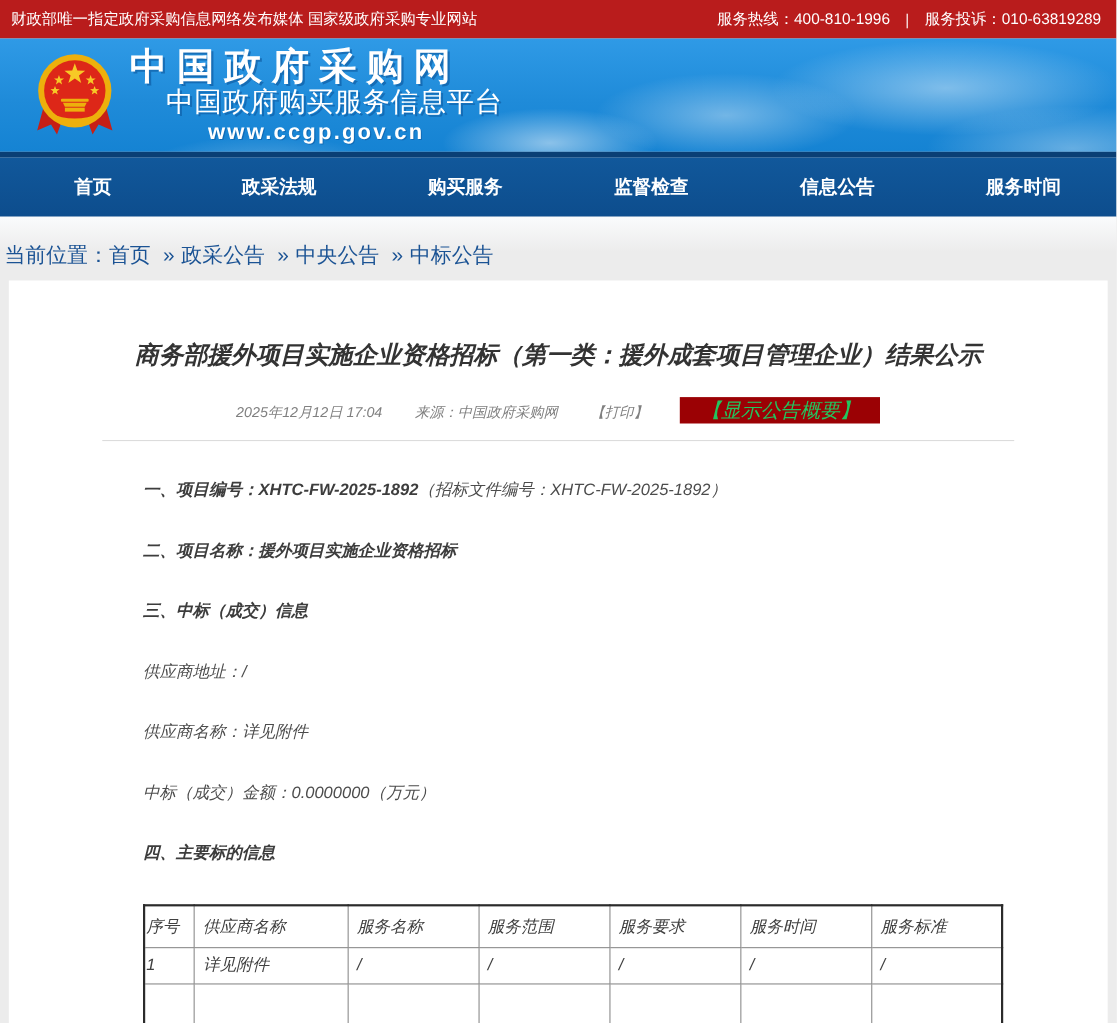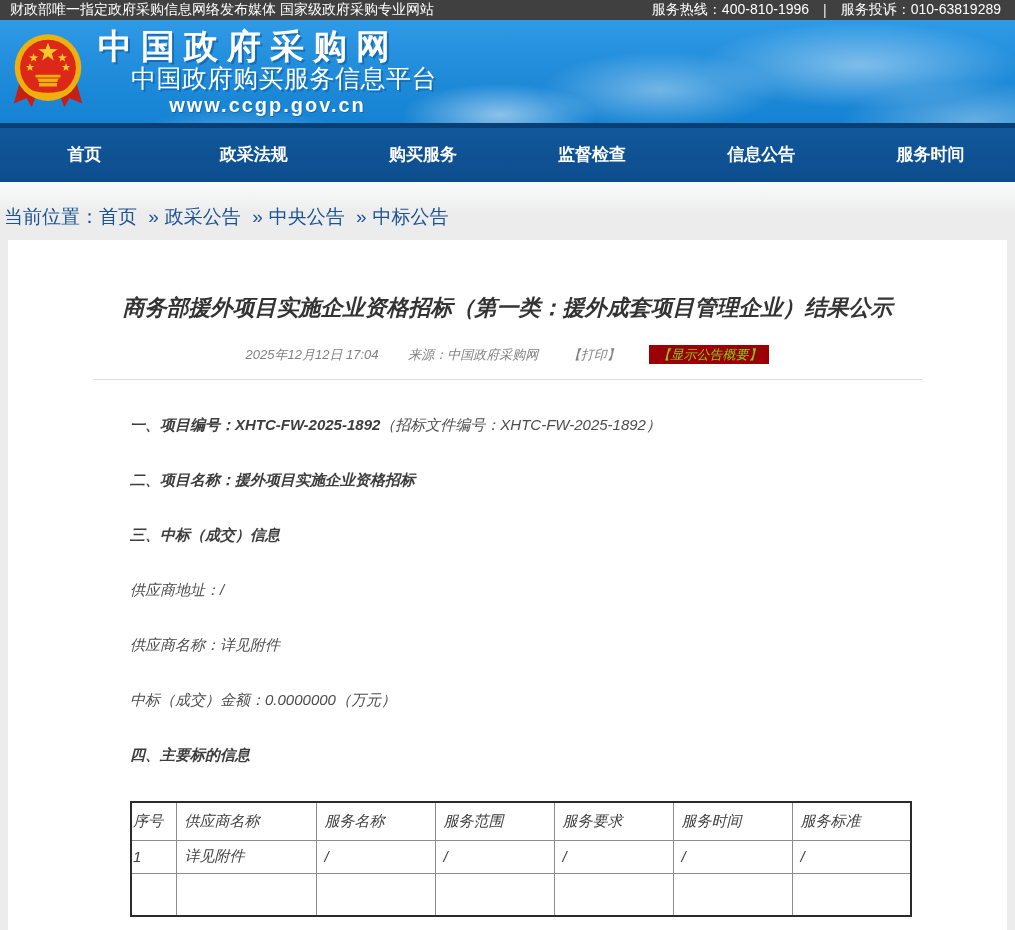--- a/index.html
+++ b/index.html
@@ -1,35 +1,35 @@
 <!DOCTYPE html>
 <html><head>
 <meta charset="utf-8">
 <style>
   * { margin:0; padding:0; box-sizing:border-box; }
   html,body { width:1015px; height:930px; overflow:hidden;
     font-family:"Liberation Sans","DejaVu Sans",sans-serif; background:#ececec; }
 
   
-  .topbar { height:20px; background:#404040; color:#fff; display:flex;
+  .topbar { height:35px; background:#b91c1c; color:#fff; display:flex;
     justify-content:space-between; align-items:center; padding:0 10px; font-size:14px; }
   .topbar-right { display:flex; align-items:center; gap:14px; padding-right:4px; }
   .topbar-right .pipe { opacity:.9; }
 
   
   .header { height:108px; position:relative; overflow:hidden;
     background:
       radial-gradient(ellipse 140px 45px at 500px 95px, rgba(255,255,255,.50), rgba(255,255,255,0) 70%),
       radial-gradient(ellipse 170px 55px at 660px 70px, rgba(255,255,255,.38), rgba(255,255,255,0) 70%),
       radial-gradient(ellipse 220px 60px at 860px 45px, rgba(255,255,255,.42), rgba(255,255,255,0) 72%),
       radial-gradient(ellipse 190px 55px at 975px 100px, rgba(255,255,255,.34), rgba(255,255,255,0) 70%),
       radial-gradient(ellipse 160px 45px at 240px 120px, rgba(255,255,255,.30), rgba(255,255,255,0) 70%),
       linear-gradient(180deg,#2f9ae6 0%,#1f8bd9 55%,#1583d3 100%);
     border-bottom:5px solid #0a3f75; }
-  .logo { position:absolute; left:12px; top:8px; display:flex; align-items:center; cursor:pointer; }
+  .logo { position:absolute; left:32px; top:8px; display:flex; align-items:center; cursor:pointer; }
   .emblem { width:72px; height:84px; margin-right:14px; }
   .logo-text { color:#fff; }
   .site-name { font-size:34px; font-weight:bold; letter-spacing:9px; line-height:36px;
     text-shadow:2px 2px 0 rgba(10,80,150,.55); white-space:nowrap; }
   .site-subtitle { font-size:25px; font-weight:normal; letter-spacing:.5px; line-height:29px;
     text-shadow:2px 2px 0 rgba(10,80,150,.5); white-space:nowrap;margin-left:33px; }
   .site-url { font-size:20px; font-weight:bold; letter-spacing:2px; text-align:center;
     line-height:24px; text-shadow:1px 1px 0 rgba(10,80,150,.5); }
 
   
@@ -45,22 +45,22 @@
   .crumb-sep { margin:0 6px; }
 
   
   .main-bg { height:857px; background:#ececec; padding:0 8px;font-style:italic; }
   .card { background:#fff; height:100%; overflow:hidden; }
   .article-title { text-align:center; font-size:22px; font-weight:bold; color:#333;
     padding-top:53px; line-height:30px; }
   .meta { text-align:center; margin-top:23px; font-size:13px; color:#808080; }
   .meta span, .meta a { margin:0 13px; }
   .print-link { color:#808080; text-decoration:none; cursor:pointer; }
-  .summary-badge { background:#9b0104; color:#84cc16; padding:2px 8px; text-decoration:none;
-    cursor:pointer; font-size:13px; }
+  .summary-badge { background:#9b0104; color:#22c55e; padding:2px 19px; text-decoration:none;
+    cursor:pointer; font-size:18px; }
   .divider { border:none; border-top:1px solid #dcdcdc; margin:15px 85px 0 85px; }
 
   .content { margin:36px 95px 0 122px; font-size:15px; color:#4c4c4c; }
   .content p { margin-bottom:38px; line-height:17px; }
   .content p b { color:#3d3d3d; }
 
   
   table.lot { border-collapse:collapse; width:782px; margin-top:25px;
     border:2px solid #2b2b2b; table-layout:fixed; }
   table.lot th, table.lot td { border:1px solid #8c8c8c; font-size:15px; font-weight:normal;

